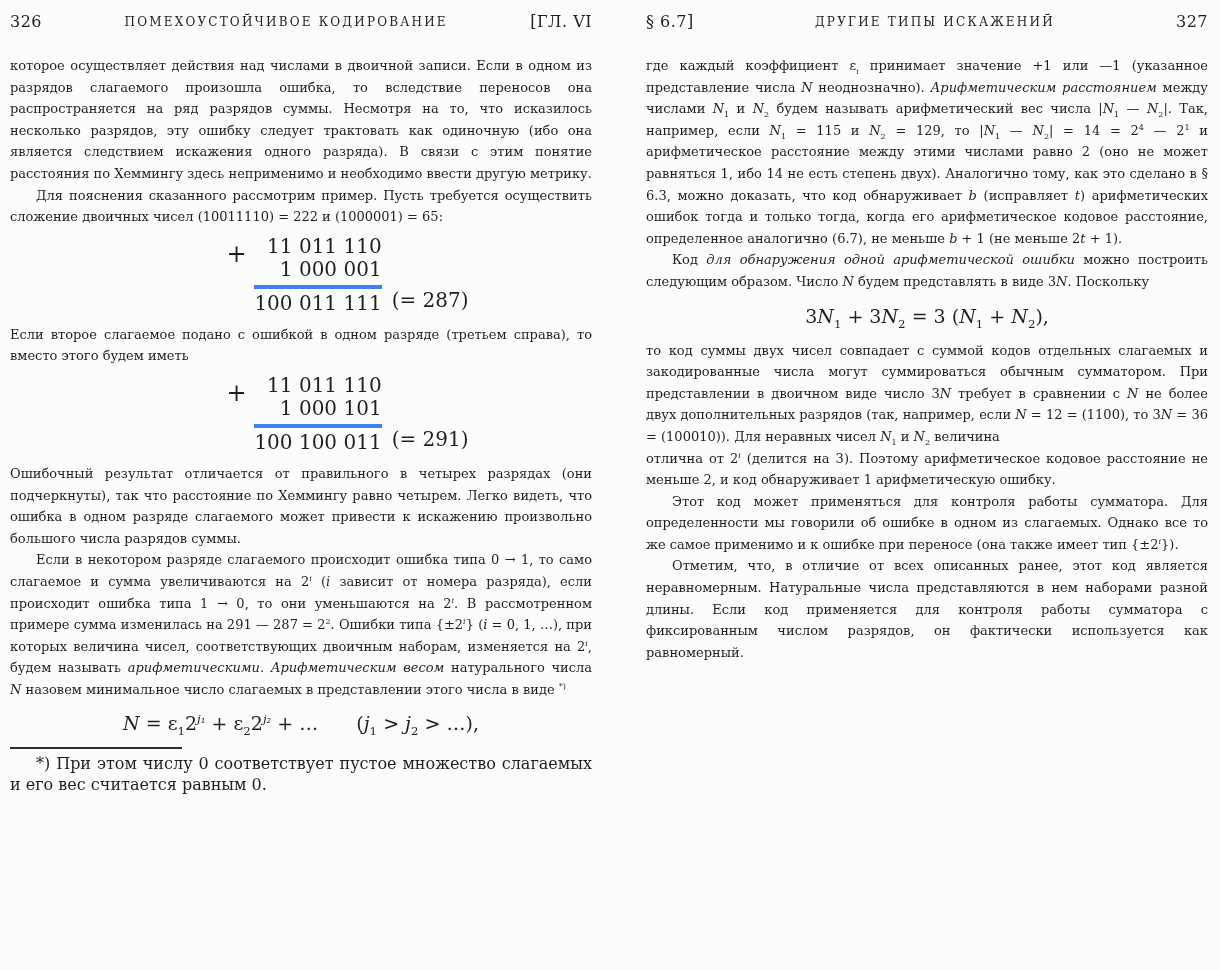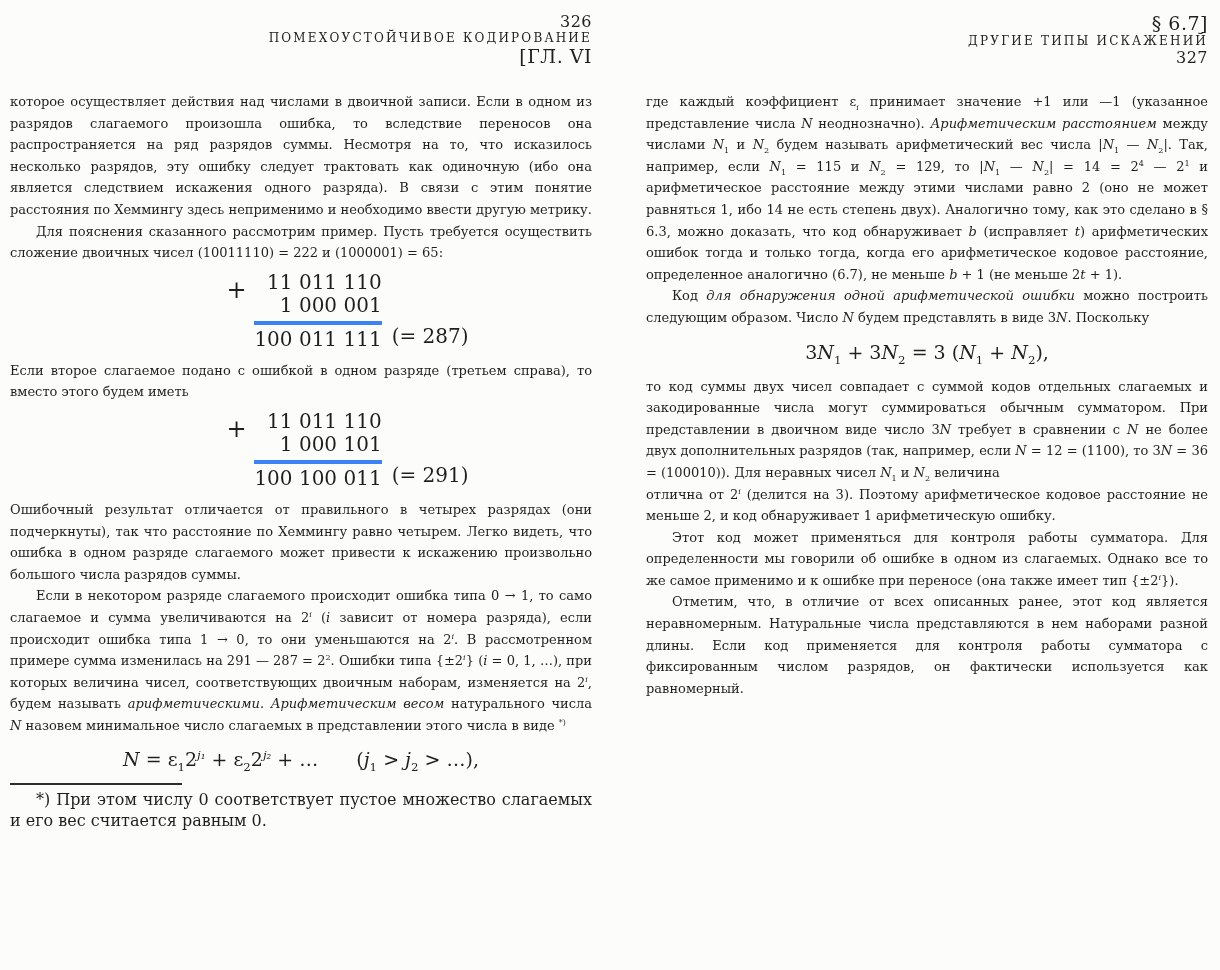--- a/index.html
+++ b/index.html
@@ -6,24 +6,24 @@
   body{
     width:1220px;height:970px;overflow:hidden;
     background:#fcfcfa;color:#1f1f1f;
     font-family:"DejaVu Serif","Liberation Serif",serif;
   }
   .spread{display:flex;width:1220px;height:970px;}
   .page{width:610px;box-sizing:border-box;padding-top:12px;}
   .page-left{padding-left:10px;padding-right:18px;}
   .page-right{padding-left:36px;padding-right:12px;}
 
-  .page-header{display:flex;align-items:flex-end;margin-bottom:4px;flex-direction:column;}
+  .page-header{display:flex;align-items:center;margin-bottom:4px;}
   .page-num{font-size:16px;letter-spacing:.5px;}
   .running-title{flex:1;text-align:center;font-size:12px;letter-spacing:2.2px;white-space:nowrap;}
-  .header-ref{font-size:19px;letter-spacing:.5px;}
+  .header-ref{font-size:16px;letter-spacing:.5px;}
 
   p{margin:0;font-size:13px;line-height:21.6px;text-align:justify;}
   p.first{margin-top:24px;}
   p.indent{text-indent:26px;}
 
   .it{font-style:italic;}
   .sup{font-size:.62em;vertical-align:super;line-height:0;}
   .sub{font-size:.62em;vertical-align:sub;line-height:0;}
   .un{text-decoration-thickness:2px;text-underline-offset:3px;}
 

